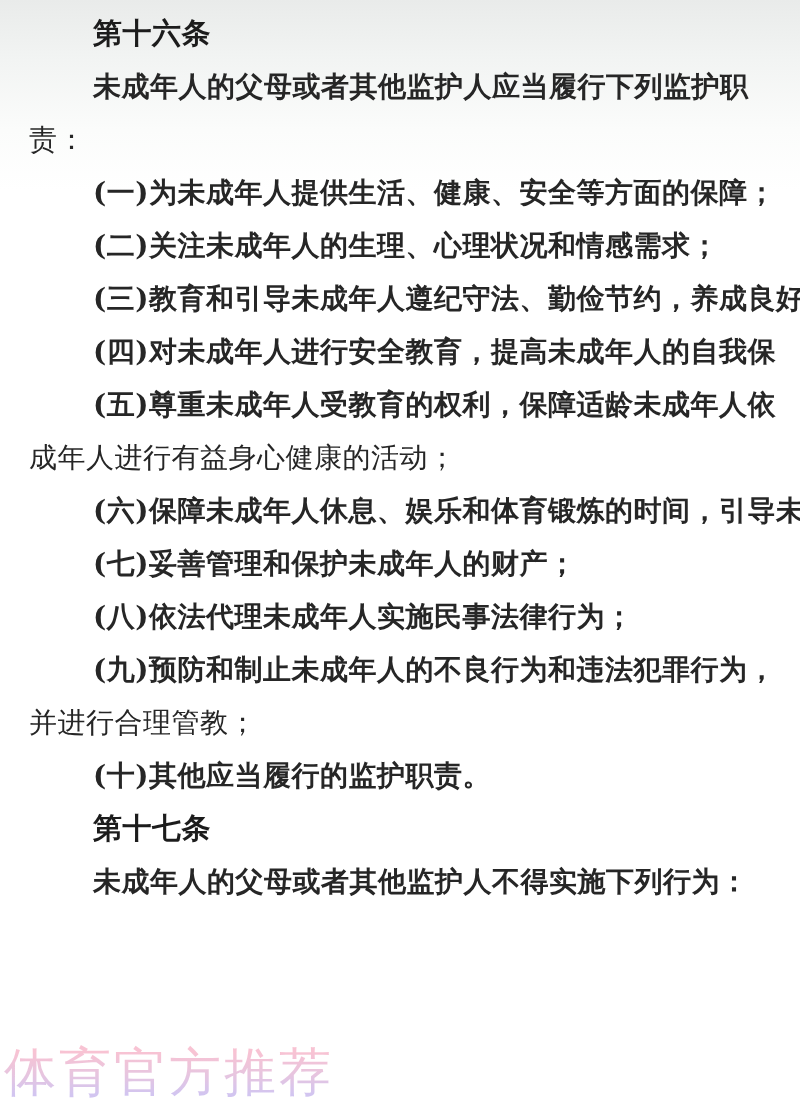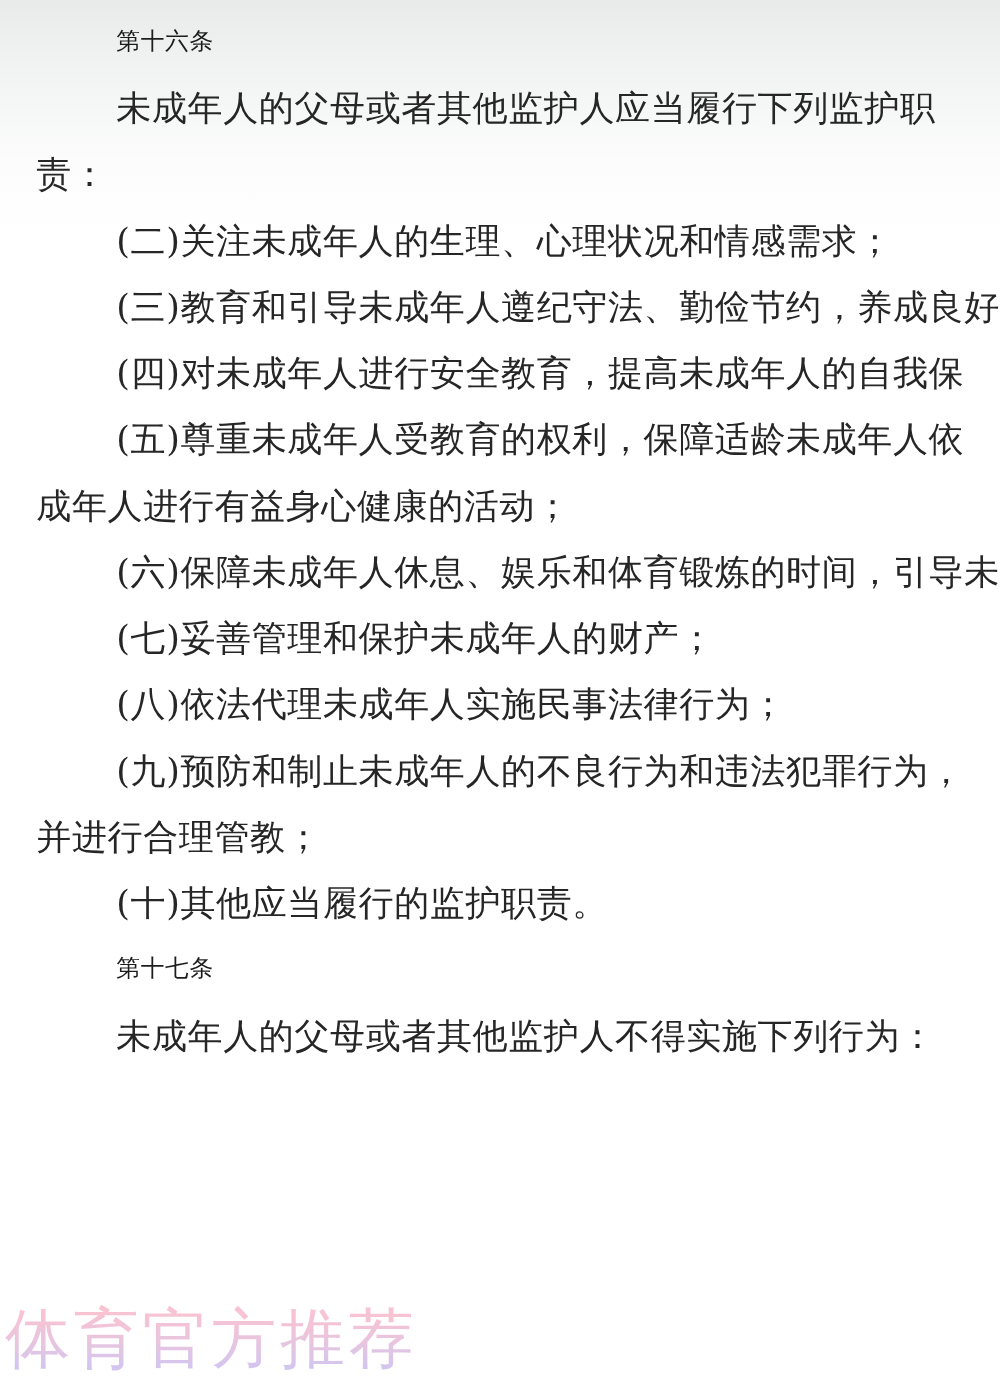--- a/index.html
+++ b/index.html
@@ -29,24 +29,25 @@
   .line {
     height: 53px;
     line-height: 53px;
     font-size: 28px;
     color: #262626;
     letter-spacing: 0.5px;
     white-space: nowrap;
   }
   .line.indent {
     padding-left: 64px;
+    font-weight: bold;
   }
   .line.heading {
-    font-weight: 400;
-    font-size: 19px;
+    font-weight: 700;
+    font-size: 29px;
     color: #1c1c1c;
   }
   .watermark {
     position: absolute;
     top: 1044px;
     left: 4px;
     width: 100%;
     text-align: left;
     font-size: 52px;
     line-height: 56px;
@@ -62,20 +63,21 @@
 </style>
 </head>
 <body>
 
 <div class="page">
 
   <div class="textblock">
     <div class="line indent heading">第十六条</div>
     <div class="line indent">未成年人的父母或者其他监护人应当履行下列监护职</div>
     <div class="line">责：</div>
+    <div class="line indent">(一)为未成年人提供生活、健康、安全等方面的保障；</div>
     <div class="line indent">(二)关注未成年人的生理、心理状况和情感需求；</div>
     <div class="line indent">(三)教育和引导未成年人遵纪守法、勤俭节约，养成良好</div>
     <div class="line indent">(四)对未成年人进行安全教育，提高未成年人的自我保</div>
     <div class="line indent">(五)尊重未成年人受教育的权利，保障适龄未成年人依</div>
     <div class="line">成年人进行有益身心健康的活动；</div>
     <div class="line indent">(六)保障未成年人休息、娱乐和体育锻炼的时间，引导未</div>
     <div class="line indent">(七)妥善管理和保护未成年人的财产；</div>
     <div class="line indent">(八)依法代理未成年人实施民事法律行为；</div>
     <div class="line indent">(九)预防和制止未成年人的不良行为和违法犯罪行为，</div>
     <div class="line">并进行合理管教；</div>

